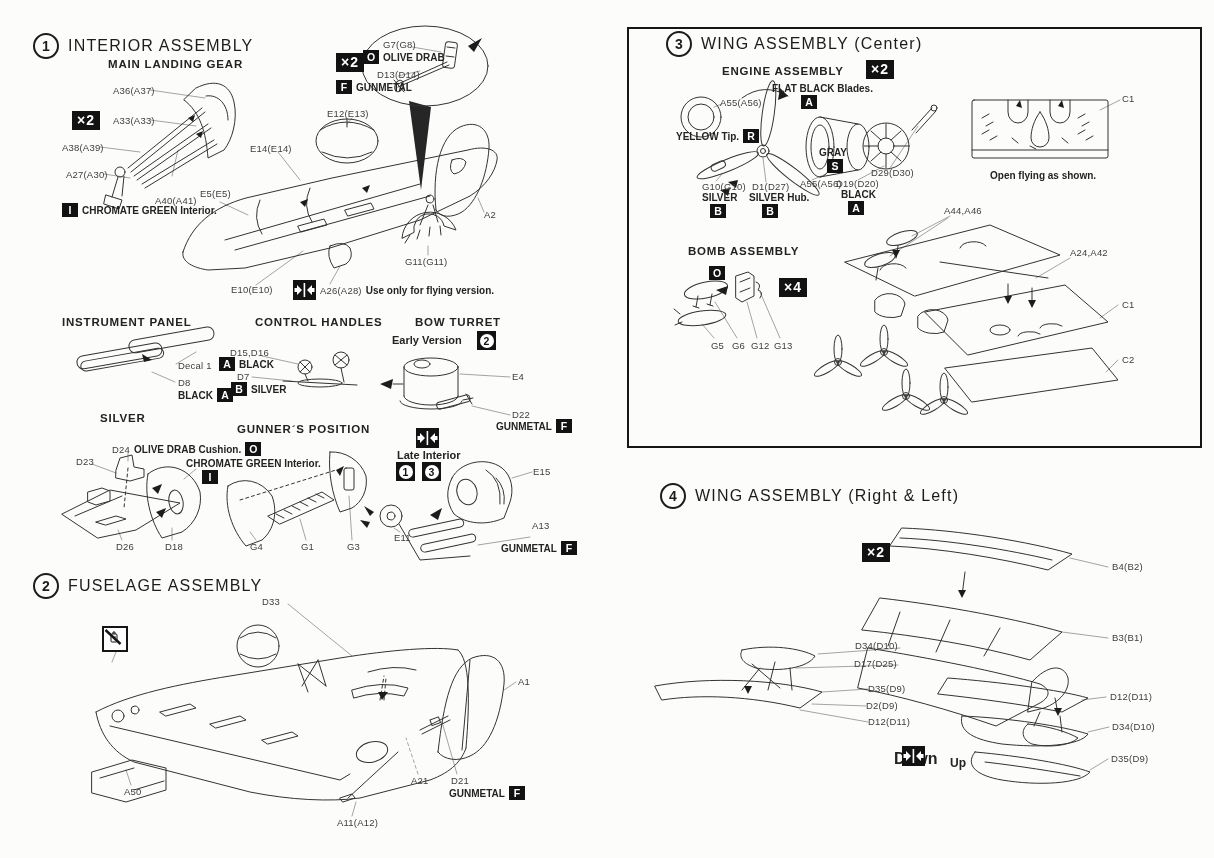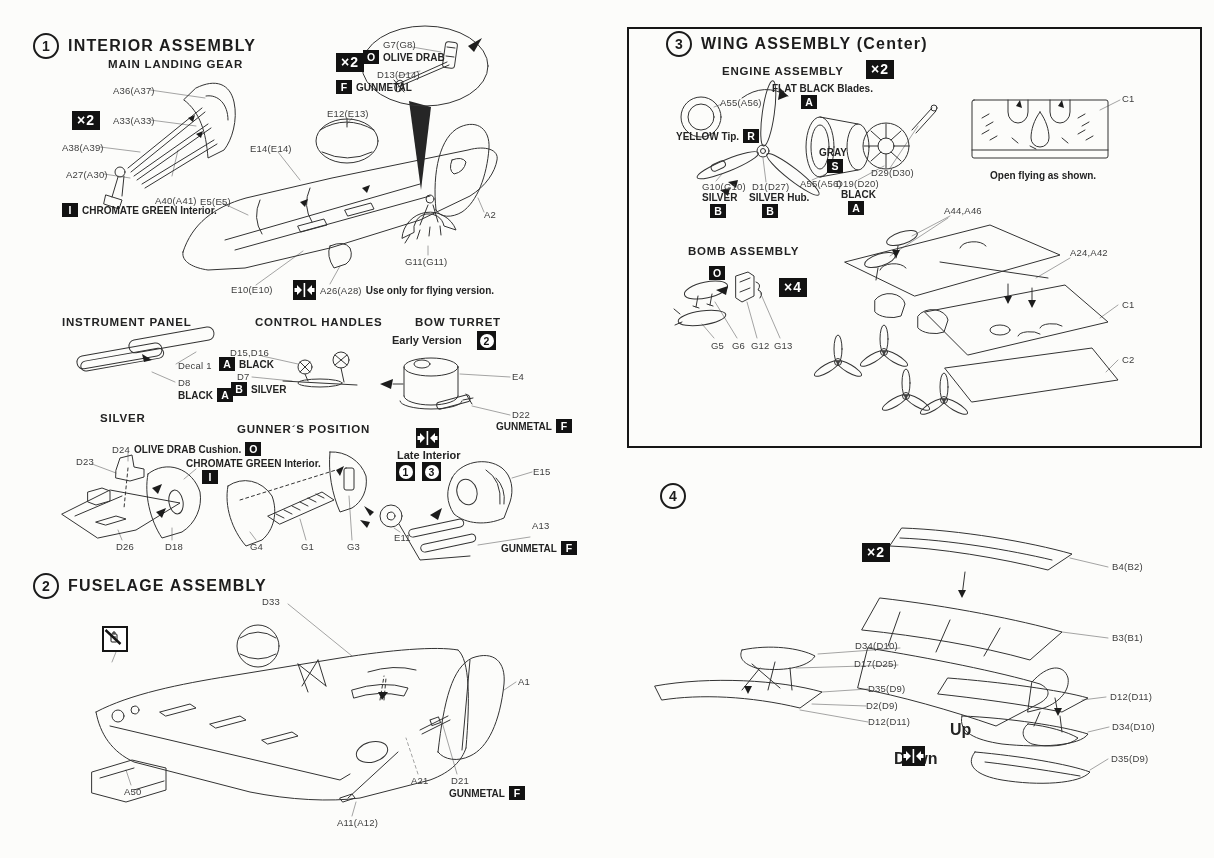--- a/index.html
+++ b/index.html
@@ -2,21 +2,21 @@
 <html><head>
 <meta charset="utf-8">
 <style>
   html,body{margin:0;padding:0;background:#e8e8e6;}
   .sheet{position:relative;width:1214px;height:858px;background:#fcfcfa;overflow:hidden;
          font-family:"Liberation Sans","DejaVu Sans",sans-serif;color:#1c1c1c;}
   .art{position:absolute;left:0;top:0;}
   .sec{position:absolute;display:flex;align-items:center;gap:9px;white-space:nowrap;}
   .sec-num{width:22px;height:22px;border:2px solid #1b1b1b;border-radius:50%;text-align:center;
            line-height:22px;font-weight:bold;font-size:14px;flex:0 0 auto;}
-  .sec-title{font-weight:bold;font-size:16px;letter-spacing:1.2px;}
+  .sec-title{font-weight:normal;font-size:16px;letter-spacing:1.2px;}
   .subhead{position:absolute;font-size:11.5px;font-weight:bold;letter-spacing:0.8px;white-space:nowrap;color:#222;}
   .verlabel{position:absolute;font-size:11px;font-weight:bold;white-space:nowrap;color:#242424;}
   .plabel{position:absolute;font-size:9.5px;color:#3d3d3d;white-space:nowrap;letter-spacing:0.2px;}
   .note{font-weight:bold;color:#232323;font-size:10px;}
   .row{position:absolute;display:flex;align-items:center;gap:4px;white-space:nowrap;}
   .badge{display:inline-block;min-width:14px;height:14px;padding:0 1px;background:#121212;color:#fff;
          font-size:10.5px;font-weight:bold;line-height:14px;text-align:center;flex:0 0 auto;}
   .qty{position:absolute;background:#121212;color:#fff;padding:1px 5px 2px;font-weight:bold;
        font-size:14px;line-height:16px;letter-spacing:1px;}
   .numbadge{position:absolute;width:19px;height:19px;background:#121212;display:flex;align-items:center;justify-content:center;}
@@ -390,37 +390,38 @@
 <div class="sec" style="left:33px;top:573px">
   <span class="sec-num">2</span>
   <span class="sec-title">FUSELAGE ASSEMBLY</span>
 </div>
 <div class="sec" style="left:666px;top:31px">
   <span class="sec-num">3</span>
   <span class="sec-title">WING ASSEMBLY (Center)</span>
 </div>
 <div class="sec" style="left:660px;top:483px">
   <span class="sec-num">4</span>
+  <span class="sec-title">WING ASSEMBLY (Right &amp; Left)</span>
 </div>
 
 <div class="subhead" style="left:108px;top:58px">MAIN LANDING GEAR</div>
 <div class="qty" style="left:72px;top:111px">×2</div>
 <div class="plabel" style="left:113px;top:85px">A36(A37)</div>
 <div class="plabel" style="left:113px;top:115px">A33(A33)</div>
 <div class="plabel" style="left:62px;top:142px">A38(A39)</div>
 <div class="plabel" style="left:66px;top:169px">A27(A30)</div>
 <div class="plabel" style="left:155px;top:195px">A40(A41)</div>
 <div class="row" style="left:62px;top:203px">
   <span class="badge">I</span>
   <span class="note">CHROMATE GREEN Interior.</span>
 </div>
 
 <div class="plabel" style="left:327px;top:108px">E12(E13)</div>
 <div class="plabel" style="left:250px;top:143px">E14(E14)</div>
-<div class="plabel" style="left:200px;top:196px">E5(E5)</div>
+<div class="plabel" style="left:200px;top:188px">E5(E5)</div>
 <div class="plabel" style="left:231px;top:284px">E10(E10)</div>
 <div class="plabel" style="left:484px;top:209px">A2</div>
 <div class="plabel" style="left:405px;top:256px">G11(G11)</div>
 <div class="row" style="left:293px;top:280px">
   <span class="mirror" style="position:static">
     <svg width="23" height="20" viewBox="0 0 23 20">
           <rect x="10.6" y="3" width="1.6" height="14" fill="#fff"></rect>
           <polygon points="9,10 4,5 4,8 1.5,8 1.5,12 4,12 4,15" fill="#fff"></polygon>
           <polygon points="14,10 19,5 19,8 21.5,8 21.5,12 19,12 19,15" fill="#fff"></polygon>
         </svg>
@@ -585,15 +586,15 @@
 <div class="plabel" style="left:866px;top:700px">D2(D9)</div>
 <div class="plabel" style="left:868px;top:716px">D12(D11)</div>
 <div class="note" style="position:absolute;left:894px;top:750px;font-size:16px">Down</div>
 <div class="mirror" style="left:902px;top:746px">
   <svg width="23" height="20" viewBox="0 0 23 20">
         <rect x="10.6" y="3" width="1.6" height="14" fill="#fff"></rect>
         <polygon points="9,10 4,5 4,8 1.5,8 1.5,12 4,12 4,15" fill="#fff"></polygon>
         <polygon points="14,10 19,5 19,8 21.5,8 21.5,12 19,12 19,15" fill="#fff"></polygon>
       </svg>
 </div>
-<div class="note" style="position:absolute;left:950px;top:721px;font-size:16px">Up</div>
+<div class="note" style="position:absolute;left:950px;top:756px;font-size:12px">Up</div>
 
 </div>
 
 </body></html>

